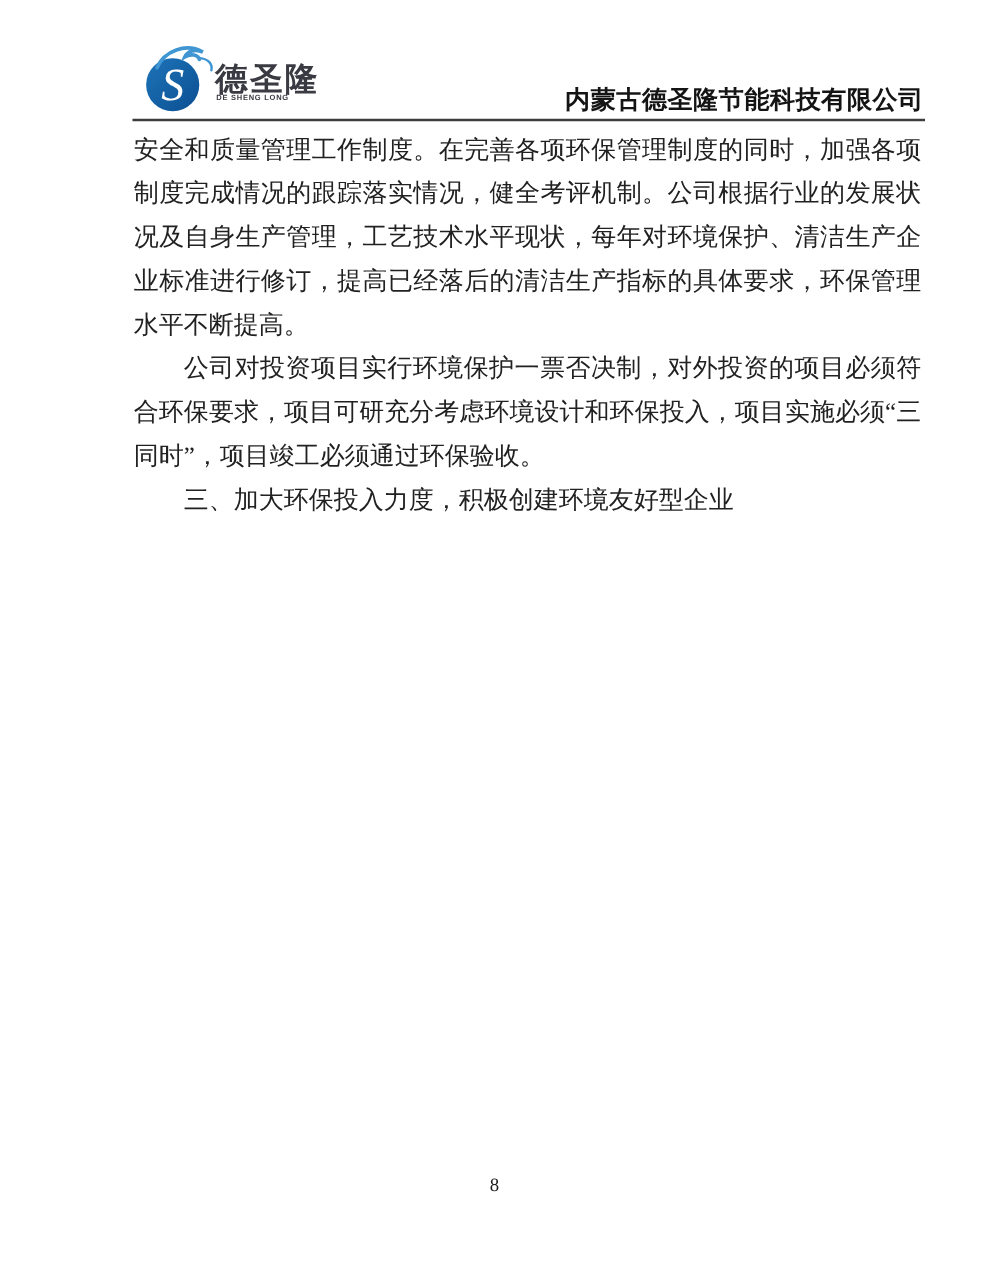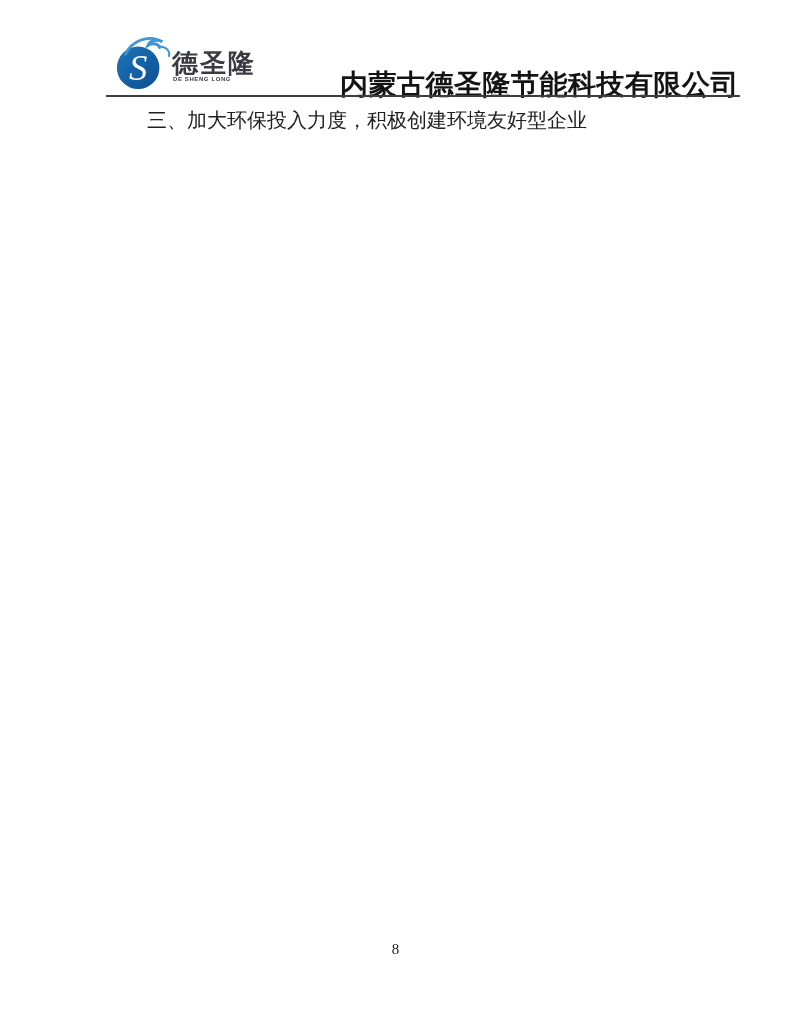--- a/index.html
+++ b/index.html
@@ -27,21 +27,21 @@
     font-family: "Liberation Sans", "DejaVu Sans", sans-serif;
   }
   .logo-en {
     position: absolute; left: 173px; top: 76px;
     font-size: 6px; font-weight: bold; color: #3a3a42;
     letter-spacing: 0.6px;
     font-family: "Liberation Sans", "DejaVu Sans", sans-serif;
   }
   .company-name {
     position: absolute; right: 52px; top: 66px;
-    font-size: 28px; font-weight: bold; color: #141414;
+    font-size: 20px; font-weight: bold; color: #141414;
     letter-spacing: 0.5px; white-space: nowrap;
   }
   .header-rule {
     position: absolute; left: 106px; top: 95px;
     width: 634px; height: 2px; background: #3d3d3d;
   }
 
   
   .doc-body {
     position: absolute; left: 107px; top: 103px; width: 630px;
@@ -76,18 +76,20 @@
   </svg>
 
   <div class="logo-cn">德圣隆</div>
   <div class="logo-en">DE SHENG LONG</div>
 
   <div class="company-name">内蒙古德圣隆节能科技有限公司</div>
 
   <div class="header-rule"></div>
 
   <div class="doc-body">
+    <p class="no-indent">安全和质量管理工作制度。在完善各项环保管理制度的同时，加强各项制度完成情况的跟踪落实情况，健全考评机制。公司根据行业的发展状况及自身生产管理，工艺技术水平现状，每年对环境保护、清洁生产企业标准进行修订，提高已经落后的清洁生产指标的具体要求，环保管理水平不断提高。</p>
+    <p>公司对投资项目实行环境保护一票否决制，对外投资的项目必须符合环保要求，项目可研充分考虑环境设计和环保投入，项目实施必须“三同时”，项目竣工必须通过环保验收。</p>
     <p>三、加大环保投入力度，积极创建环境友好型企业</p>
   </div>
 
   <div class="page-number">8</div>
 
 </div>
 
 </body></html>

